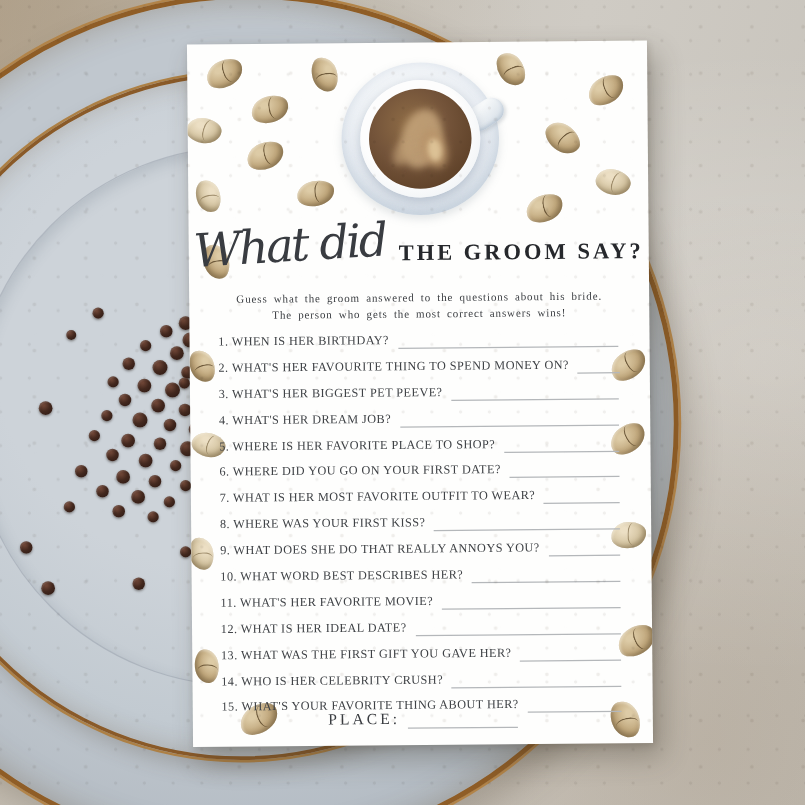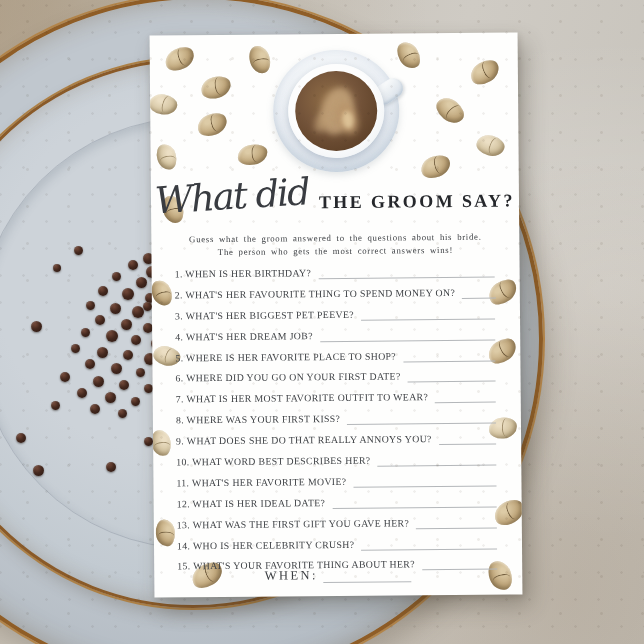--- a/index.html
+++ b/index.html
@@ -288,19 +288,19 @@
           <span class="q-text">14. WHO IS HER CELEBRITY CRUSH?</span>
           <span class="q-line"></span>
         </div>
         <div class="q-row">
           <span class="q-text">15. WHAT'S YOUR FAVORITE THING ABOUT HER?</span>
           <span class="q-line"></span>
         </div>
       </div>
 
     <div class="total-row">
-      <span class="total-label">WHEN:</span>
+      <span class="total-label">PLACE:</span>
       <span class="total-line"></span>
     </div>
   </div>
 
   <div class="speckles"></div>
 </div>
 
 </body></html>

